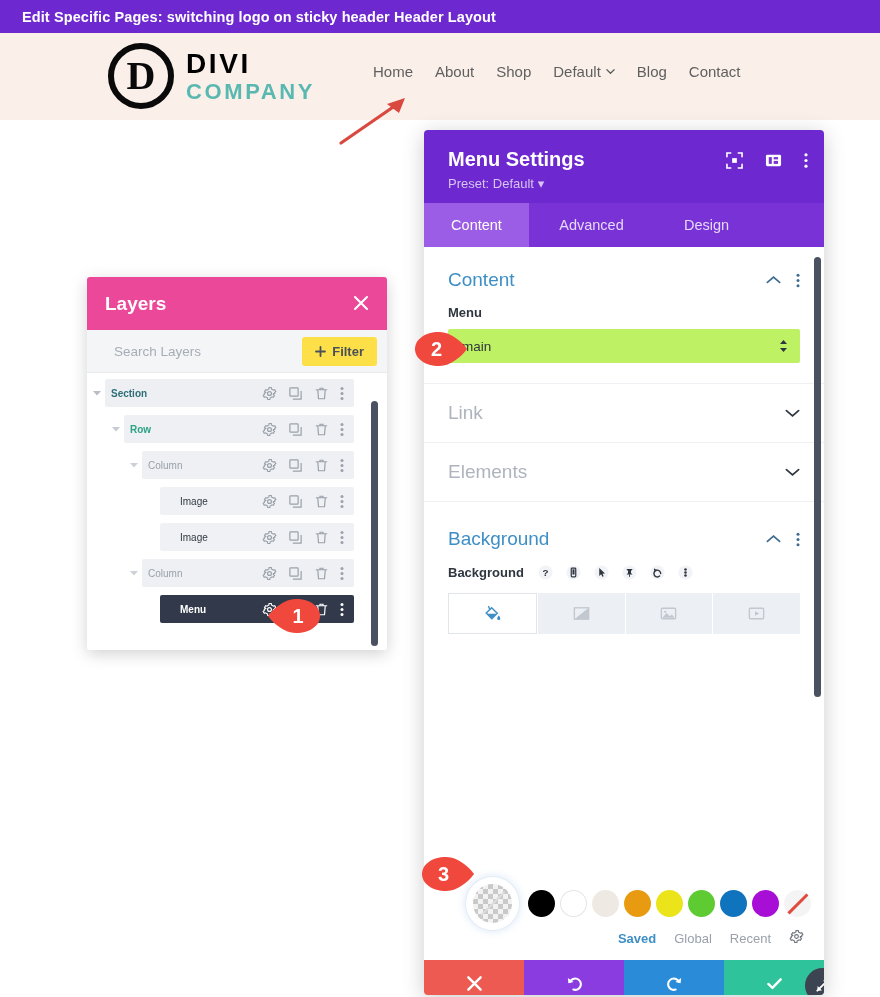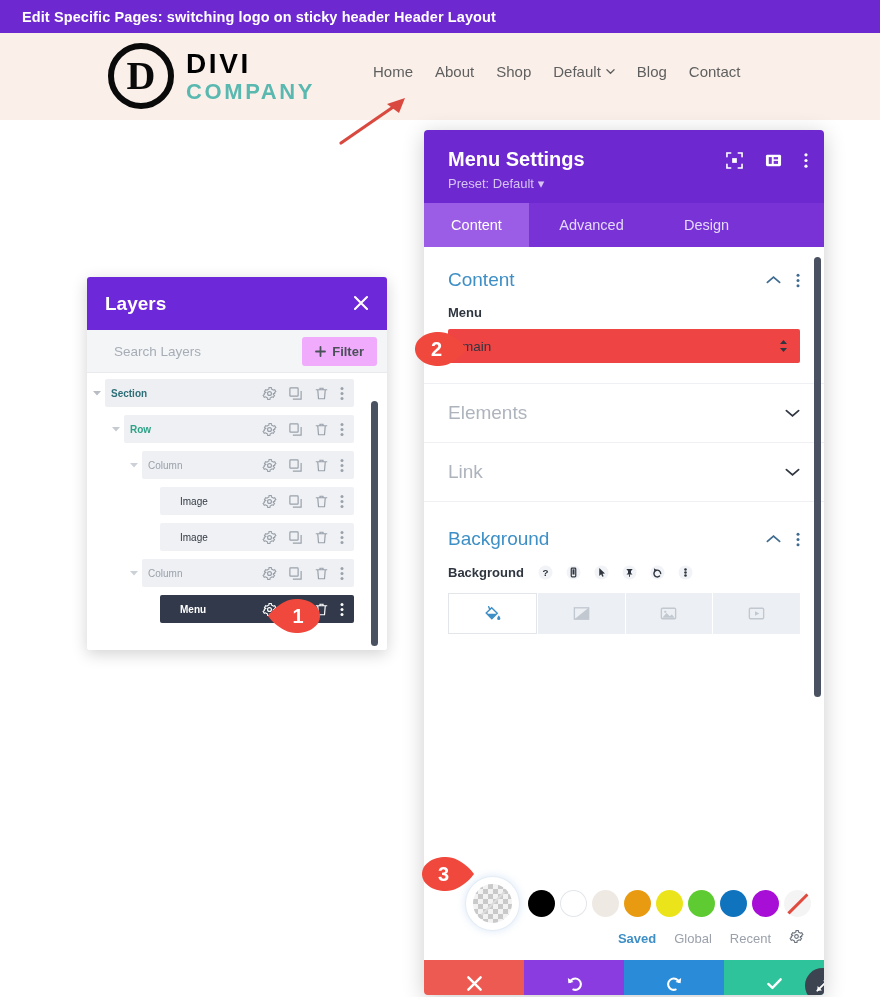--- a/index.html
+++ b/index.html
@@ -54,32 +54,32 @@
 
   .red-arrow { position:absolute; left:337px; top:62px; width:72px; height:52px; }
 
   
   .layers-panel {
     position:absolute; left:87px; top:277px; width:300px; height:373px;
     background:#ffffff; box-shadow:0 4px 16px rgba(0,0,0,0.18); border-radius:3px;
     overflow:hidden;
   }
   .layers-head {
-    height:53px; background:#6d28d9; display:flex; align-items:center;
+    height:53px; background:#ec4899; display:flex; align-items:center;
     justify-content:space-between; padding:0 18px;
   }
   .layers-head .t { color:#fff; font-size:19px; font-weight:700; }
   .layers-close { color:#fff; font-size:20px; line-height:1; cursor:pointer; font-weight:400; }
   .layers-search {
     height:43px; background:#f4f5f7; display:flex; align-items:center;
     justify-content:space-between; padding:0 10px 0 27px; border-bottom:1px solid #e8eaee;
   }
   .layers-search .ph { color:#a7adb6; font-size:13.5px; }
   .filter-btn {
-    background:#f0abfc; color:#4a5058; font-size:13px; font-weight:600;
+    background:#fde047; color:#4a5058; font-size:13px; font-weight:600;
     padding:7px 13px; border-radius:3px; display:flex; align-items:center; gap:6px;
     cursor:pointer;
   }
   .layers-body { position:relative; background:#fff; padding-top:6px; height:277px; }
 
   .lrow {
     display:flex; align-items:center; height:28px; margin-bottom:8px;
     border-radius:2px; position:relative;
   }
   .lrow .caret {
@@ -132,21 +132,21 @@
   .sec-header {
     display:flex; align-items:center; justify-content:space-between;
     padding:22px 24px 14px 24px;
   }
   .sec-header .sh-title { font-size:19px; color:#3e8fc6; font-weight:400; }
   .sec-header .sh-ic { display:flex; align-items:center; gap:15px; }
 
   .field { padding:0 24px 20px 24px; }
   .field .flabel { font-size:13px; font-weight:700; color:#2f3640; margin-bottom:9px; }
   .select {
-    height:34px; background:#ef4444; border-radius:2px; display:flex; align-items:center;
+    height:34px; background:#bef264; border-radius:2px; display:flex; align-items:center;
     justify-content:space-between; padding:0 12px 0 14px; cursor:pointer;
   }
   .select .sv { font-size:13.5px; color:#2f3640; }
 
   .acc-row {
     display:flex; align-items:center; justify-content:space-between;
     padding:18px 24px; border-top:1px solid #eef0f3; cursor:pointer;
   }
   .acc-row .at { font-size:19px; color:#aeb4bd; font-weight:400; }
 
@@ -536,28 +536,28 @@
         <div class="select">
           <span class="sv">main</span>
           <svg width="9" height="14" viewBox="0 0 9 14">
               <path d="M4.5 1 L8 5 L1 5 Z" fill="#2f3640"></path>
               <path d="M4.5 13 L8 9 L1 9 Z" fill="#2f3640"></path>
             </svg>
         </div>
       </div>
 
       <div class="acc-row">
-        <span class="at">Elements</span>
+        <span class="at">Link</span>
         <svg width="15" height="10" viewBox="0 0 16 10">
             <path d="M1.5 2.5 L8 8 L14.5 2.5" stroke="#2f3640" stroke-width="1.9" fill="none" stroke-linecap="round"></path>
           </svg>
       </div>
 
       <div class="acc-row">
-        <span class="at">Link</span>
+        <span class="at">Elements</span>
         <svg width="15" height="10" viewBox="0 0 16 10">
             <path d="M1.5 2.5 L8 8 L14.5 2.5" stroke="#2f3640" stroke-width="1.9" fill="none" stroke-linecap="round"></path>
           </svg>
       </div>
 
       <div class="sec-header" style="border-top:1px solid #eef0f3; padding-top:26px;">
         <span class="sh-title">Background</span>
         <span class="sh-ic">
           <svg width="15" height="10" viewBox="0 0 16 10">
               <path d="M1.5 7.5 L8 2 L14.5 7.5" stroke="#3e6b8f" stroke-width="1.9" fill="none" stroke-linecap="round"></path>

